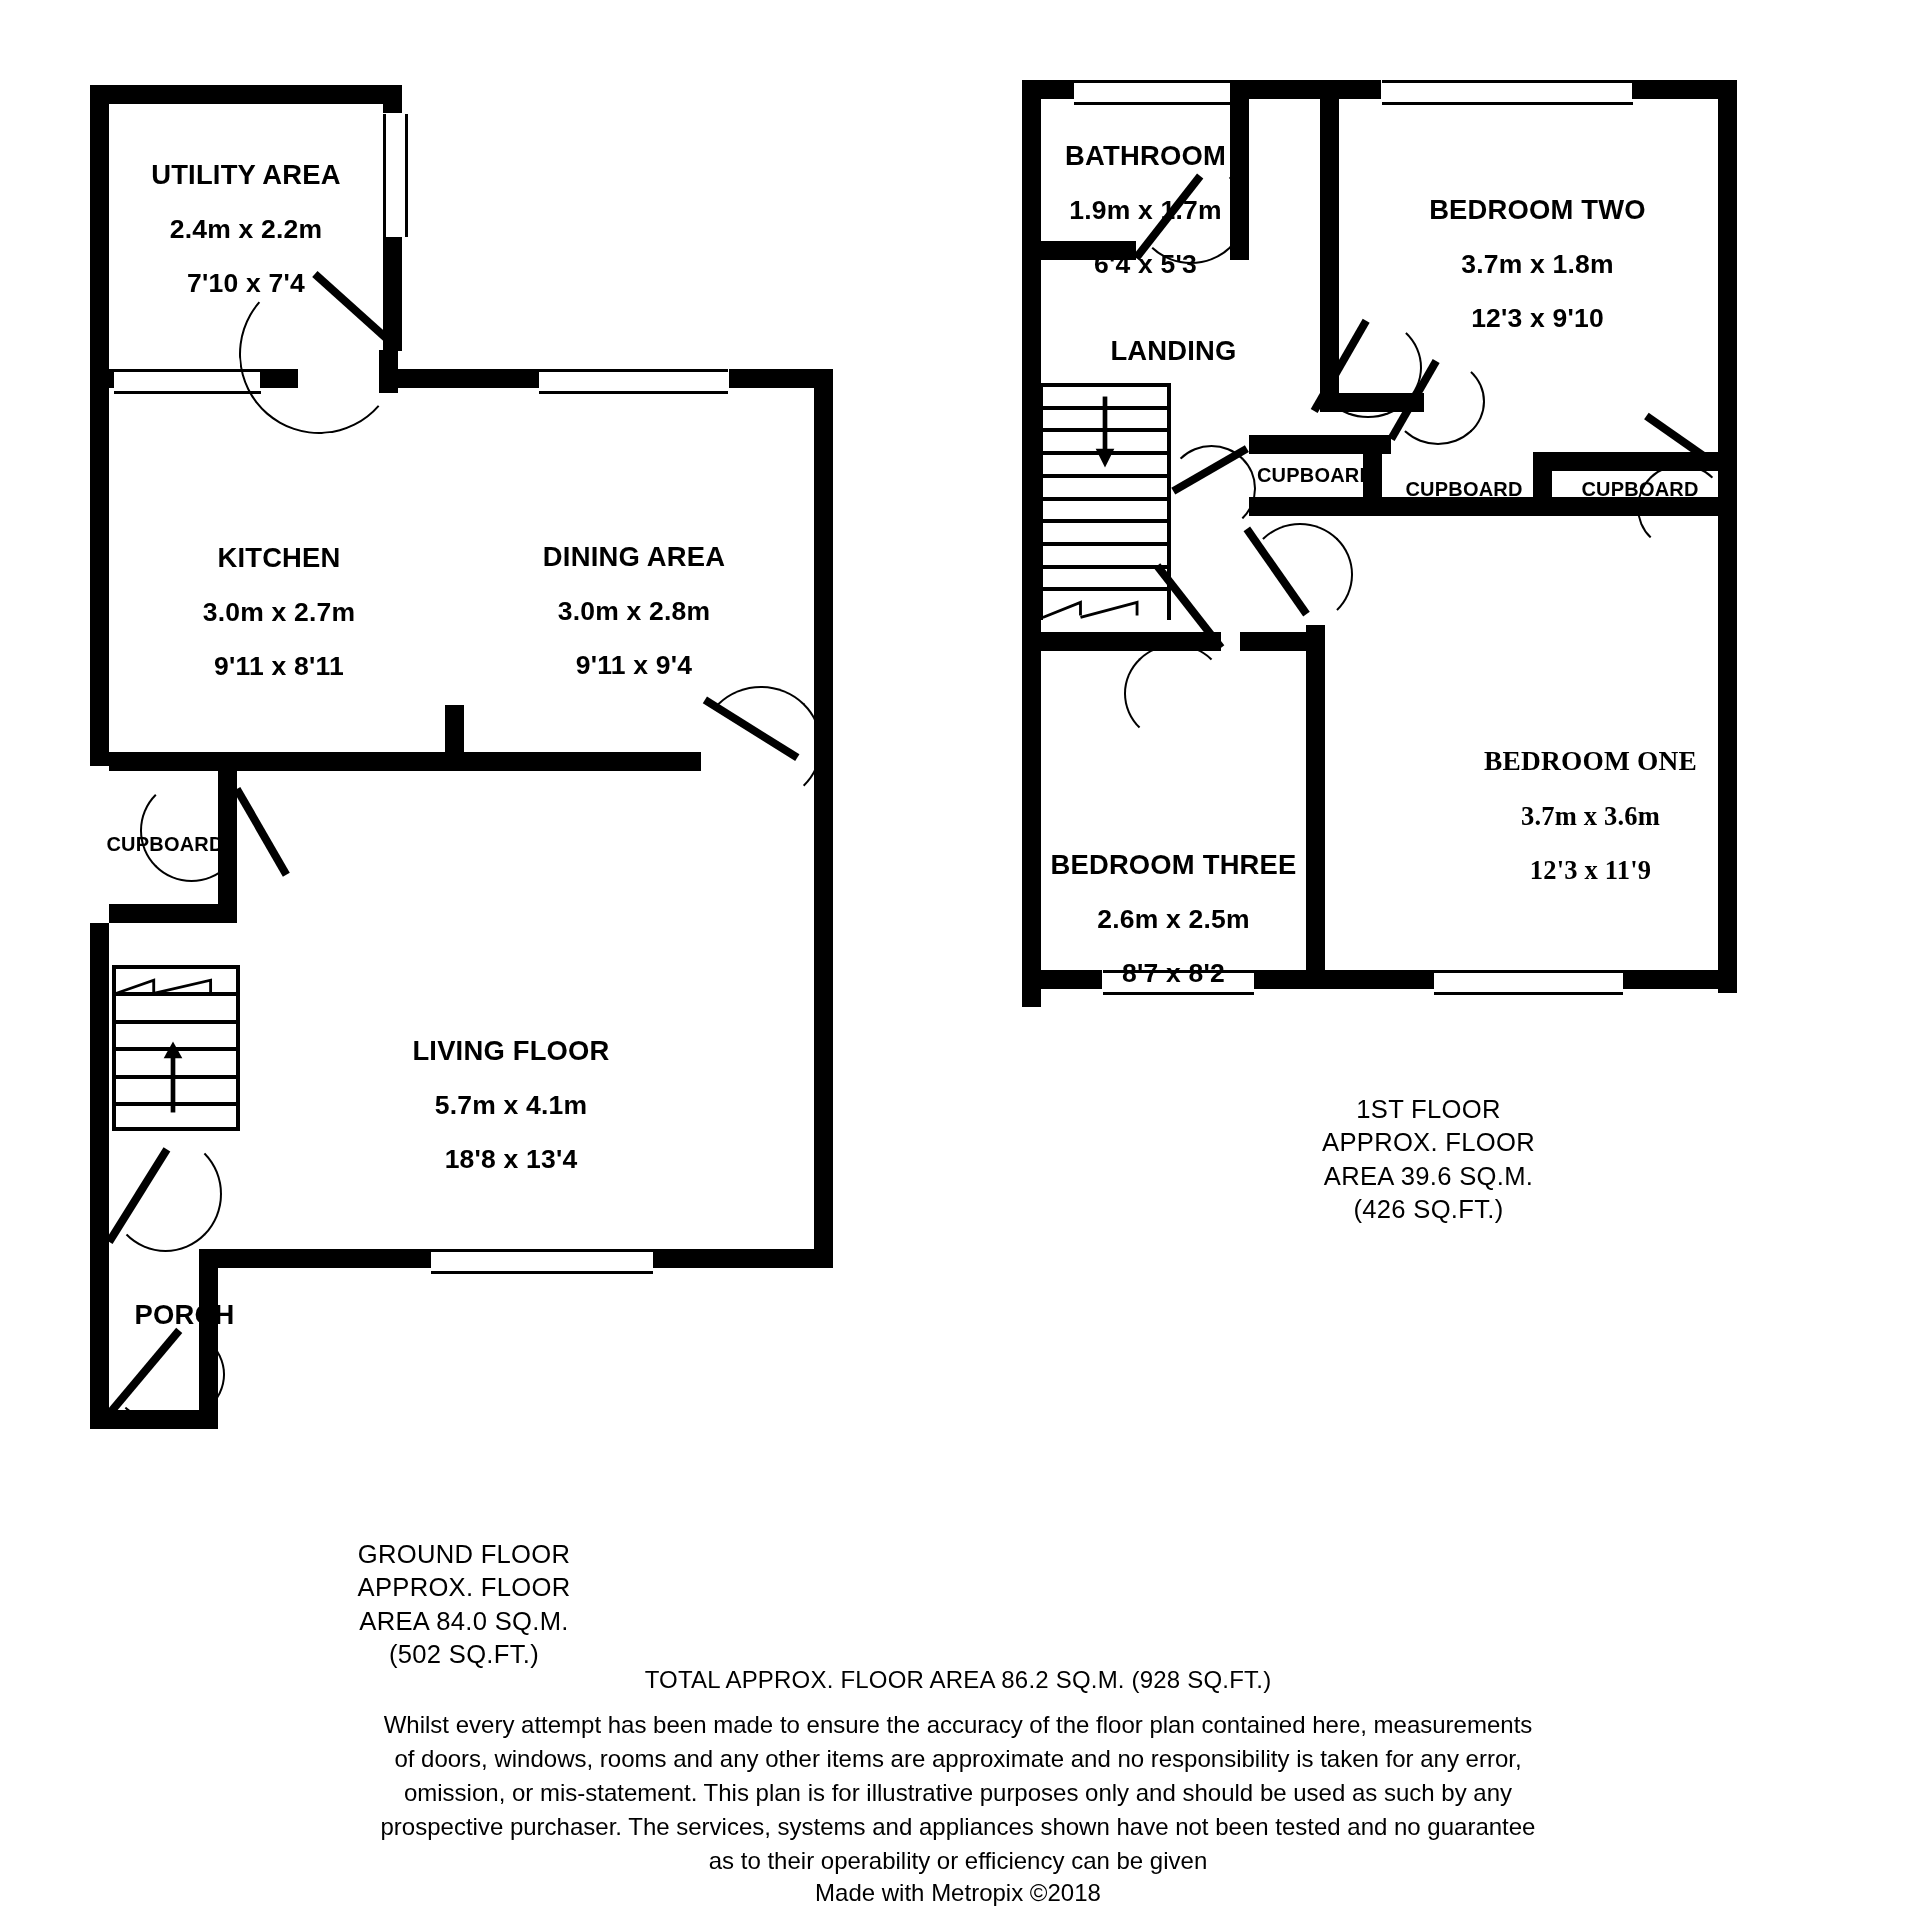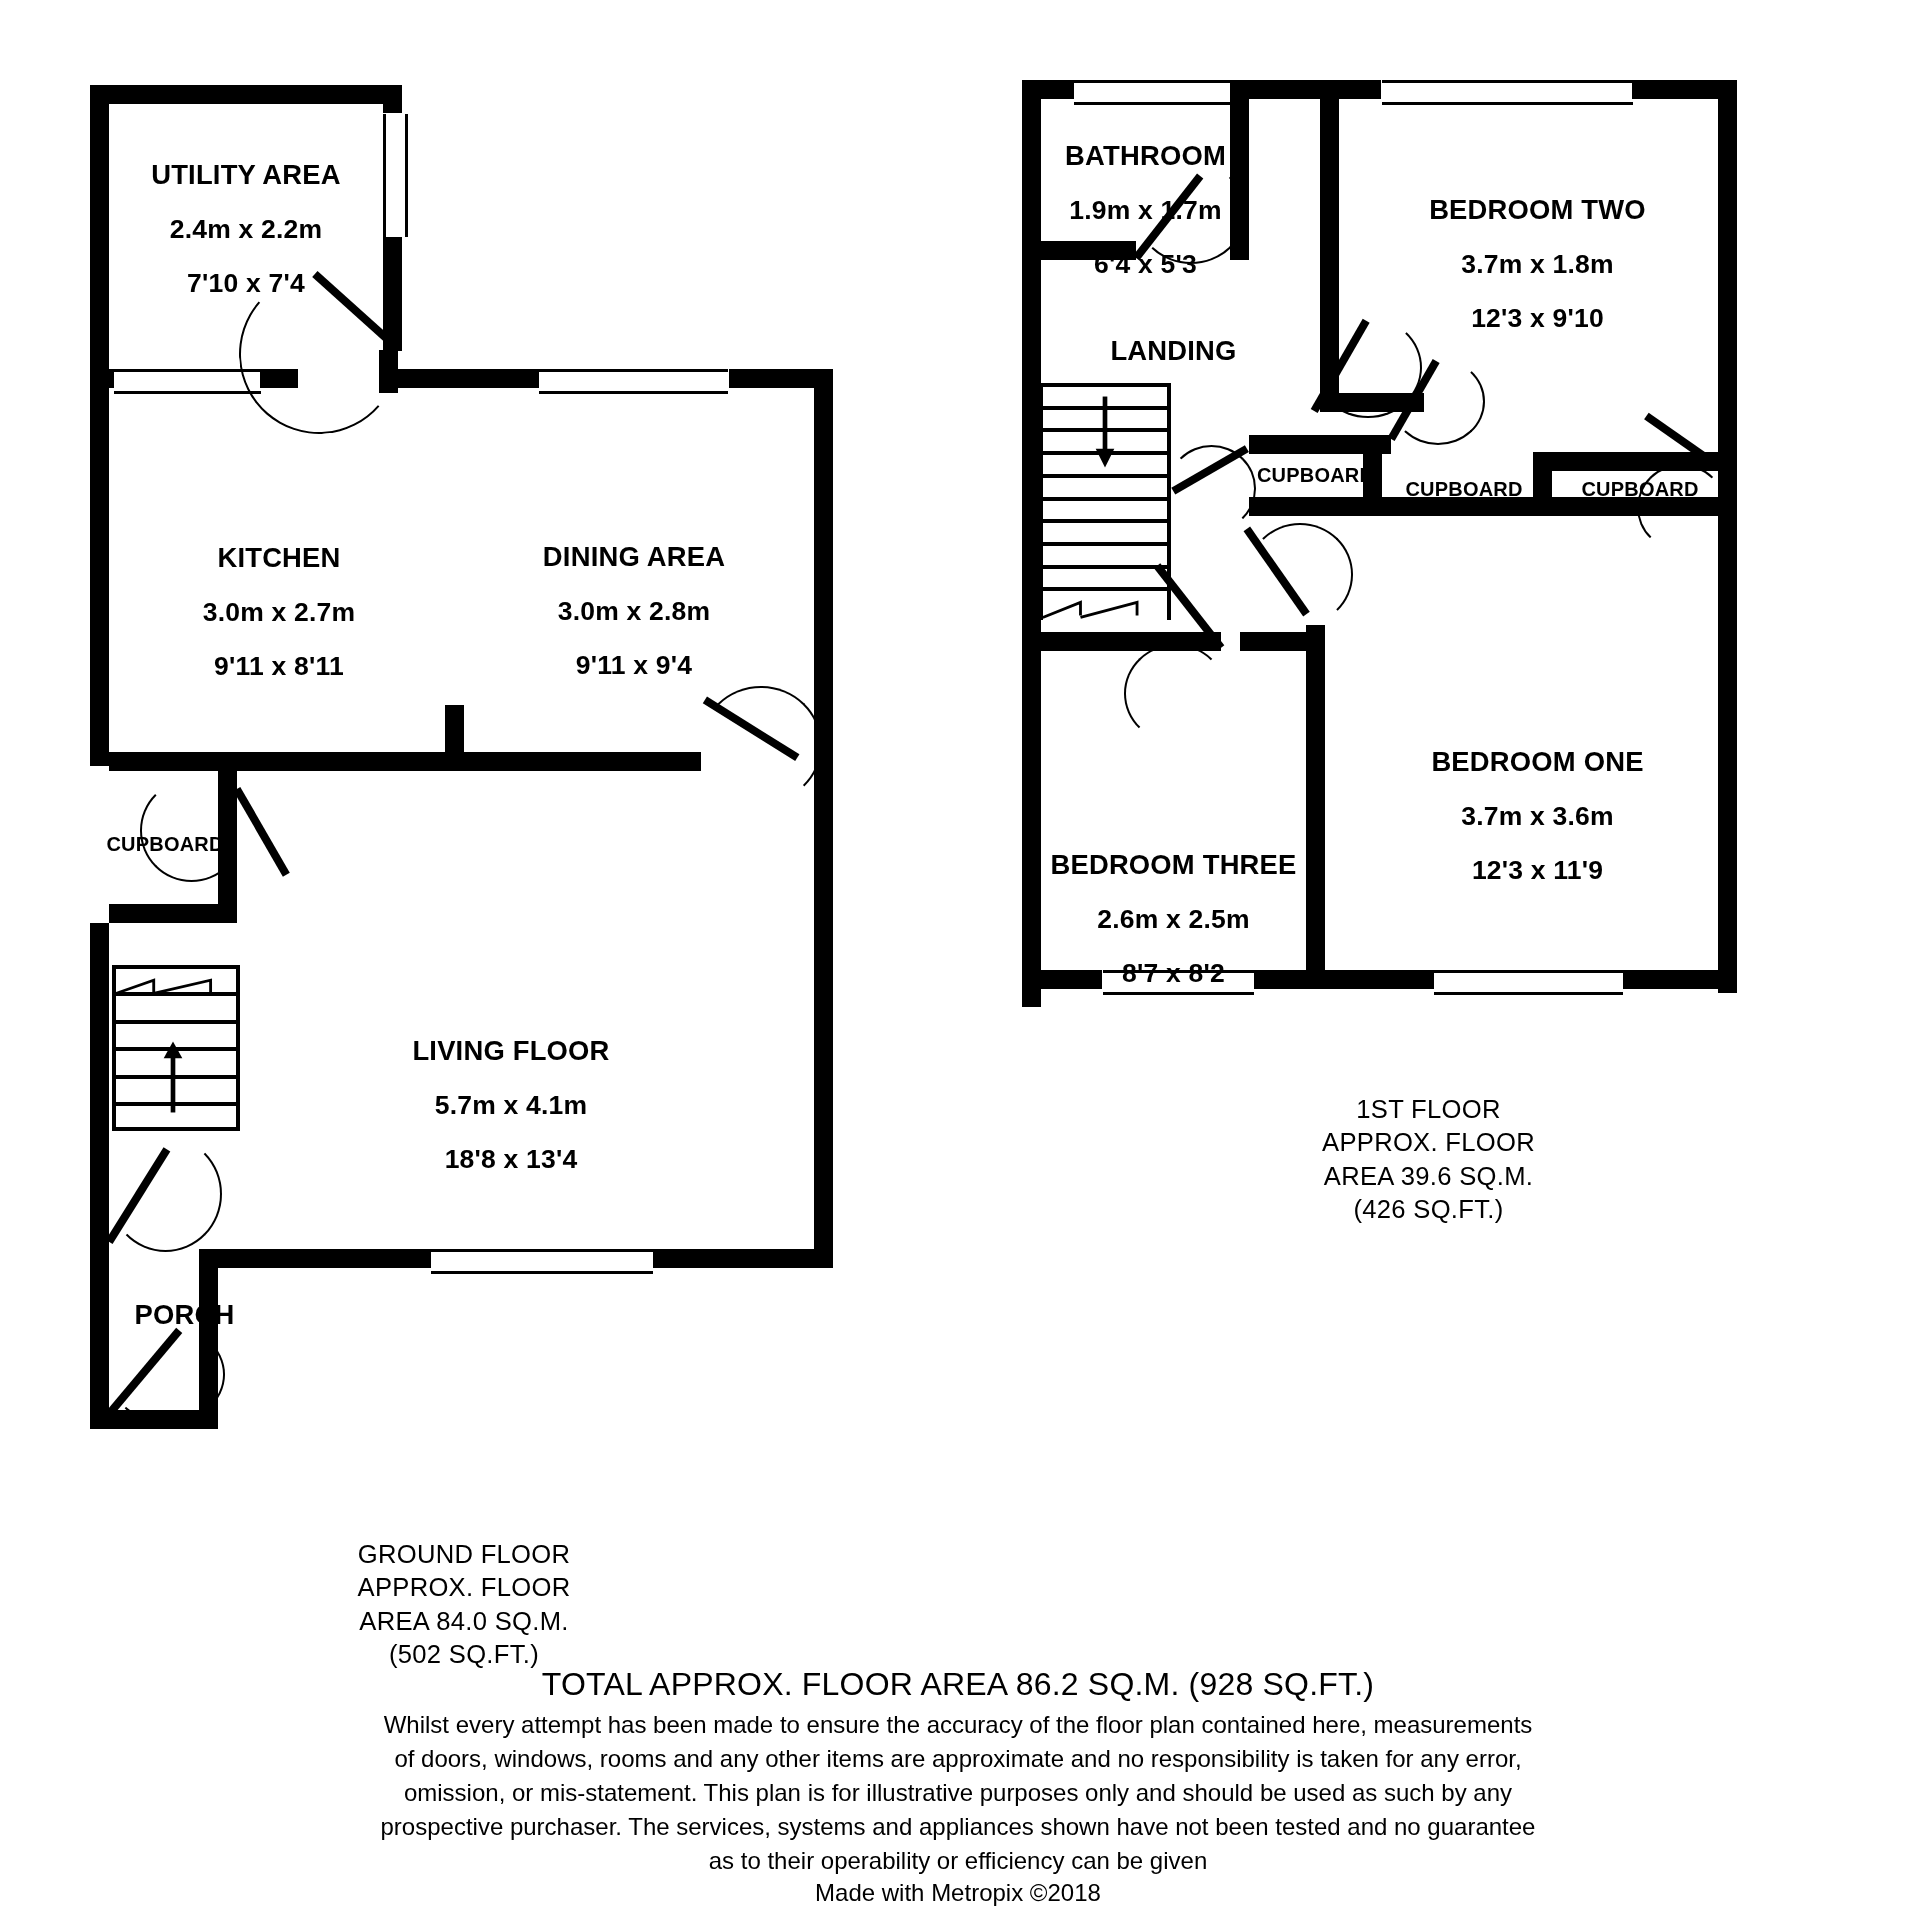--- a/index.html
+++ b/index.html
@@ -71,21 +71,21 @@
     font-size: 25.6px;
     font-weight: normal;
     line-height: 1.30;
     white-space: pre-line;
     letter-spacing: 0.3px;
   }
   .total-line {
     position: absolute;
     width: 100%;
     text-align: center;
-    font-size: 32px;
+    font-size: 24px;
     letter-spacing: 0.2px;
   }
   .disclaimer {
     position: absolute;
     width: 100%;
     text-align: center;
     font-size: 24px;
     line-height: 1.42;
     white-space: pre-line;
   }
@@ -310,21 +310,21 @@
     </div>
 
     <div class="label rm-name" style="left:1060px; top:333px; width:227px;">LANDING</div>
 
     <div class="label" style="left:1027px; top:827px; width:293px;">
       <div class="rm-name">BEDROOM THREE</div>
       <div class="rm-dims">2.6m x 2.5m</div>
       <div class="rm-dims">8'7 x 8'2</div>
     </div>
 
-    <div class="label" style="left:1353px; top:724px; width:369px;">
+    <div class="label" style="left:1406px; top:724px; width:369px;font-family:Liberation Serif, serif;">
       <div class="rm-name">BEDROOM ONE</div>
       <div class="rm-dims">3.7m x 3.6m</div>
       <div class="rm-dims">12'3 x 11'9</div>
     </div>
 
     <div class="areablock" style="left:1244px; top:1093px; width:369px;">1ST FLOOR
 APPROX. FLOOR
 AREA 39.6 SQ.M.
 (426 SQ.FT.)</div>
   </div>

